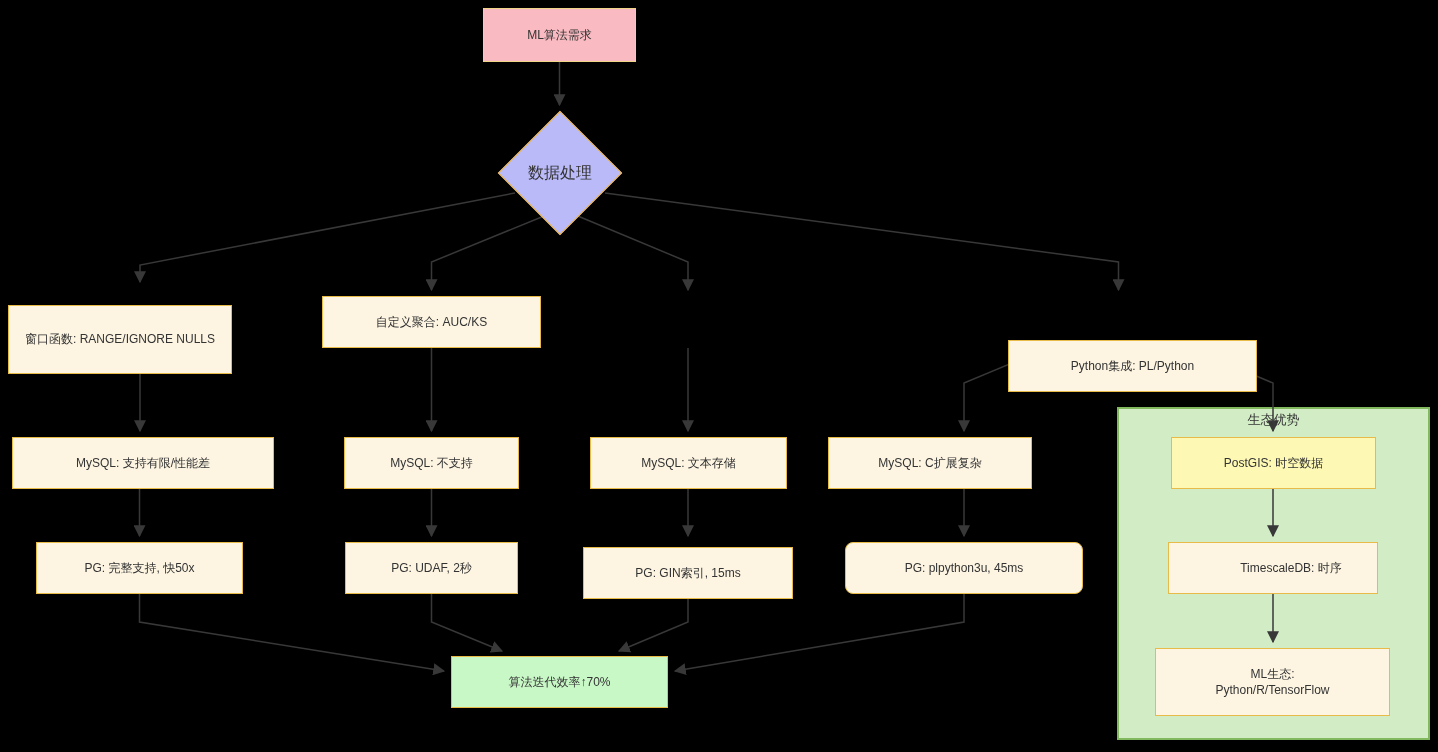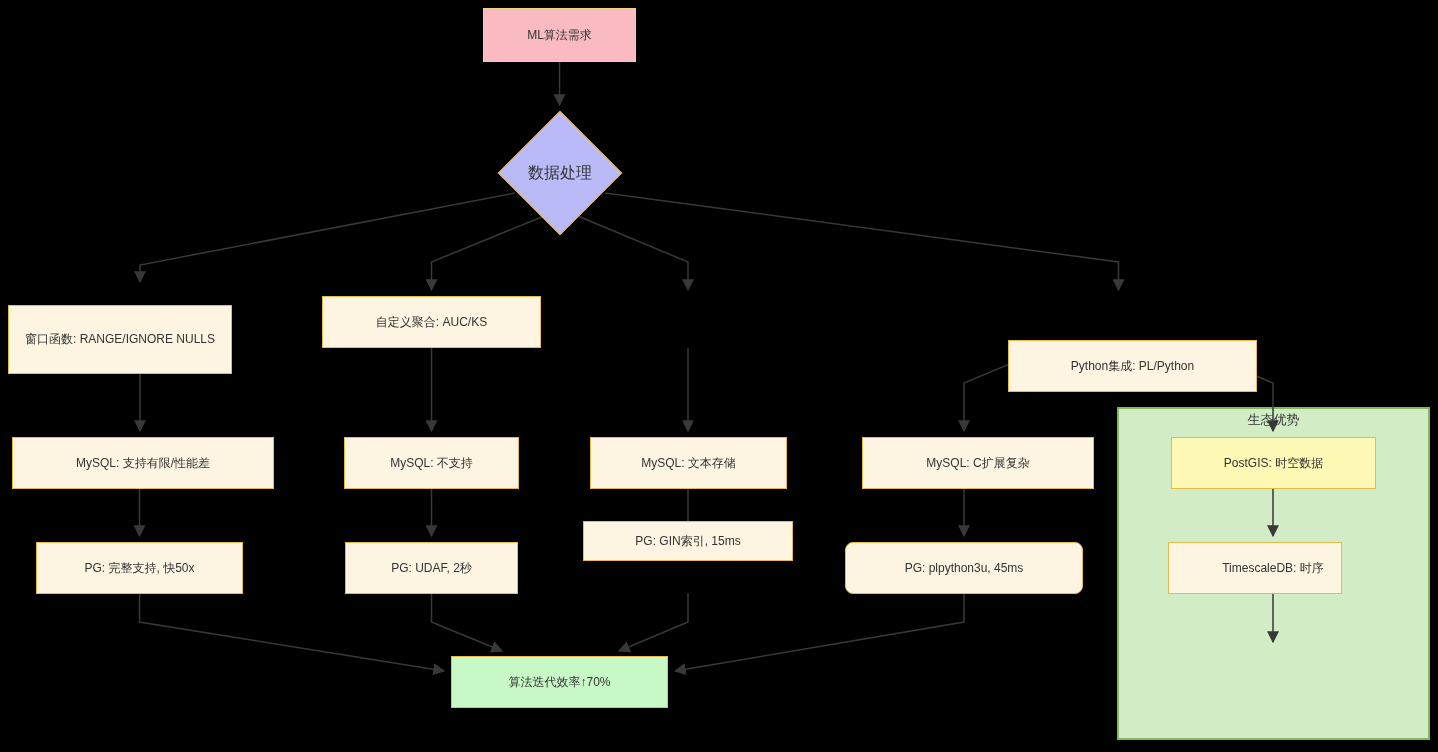--- a/index.html
+++ b/index.html
@@ -93,25 +93,27 @@
   <div class="diamond"></div>
   <div class="diamond-label">数据处理</div>
 
   <div class="node" style="left:8px;top:272px;width:224px;height:69px;margin-top:33px;">窗口函数: RANGE/IGNORE NULLS</div>
   <div class="node" style="left:322px;top:296px;width:219px;height:52px;">自定义聚合: AUC/KS</div>
   <div class="node" style="left:1008px;top:296px;width:249px;height:52px;margin-top:44px;">Python集成: PL/Python</div>
 
   <div class="node" style="left:12px;top:437px;width:262px;height:52px;">MySQL: 支持有限/性能差</div>
   <div class="node" style="left:344px;top:437px;width:175px;height:52px;">MySQL: 不支持</div>
   <div class="node" style="left:590px;top:437px;width:197px;height:52px;">MySQL: 文本存储</div>
-  <div class="node" style="left:862px;top:437px;width:232px;height:52px;">MySQL: C扩展复杂</div>
+  <div class="node" style="left:828px;top:437px;width:204px;height:52px;">MySQL: C扩展复杂</div>
 
   <div class="node" style="left:36px;top:542px;width:207px;height:52px;">PG: 完整支持, 快50x</div>
   <div class="node" style="left:345px;top:542px;width:173px;height:52px;">PG: UDAF, 2秒</div>
-  <div class="node" style="left:583px;top:521px;width:210px;height:40px;">PG: GIN索引, 15ms</div>
+  <div class="node" style="left:583px;top:547px;width:210px;height:52px;">PG: GIN索引, 15ms</div>
   <div class="node" style="left:845px;top:542px;width:238px;height:52px;border-radius:8px;">PG: plpython3u, 45ms</div>
 
   <div class="node result" style="left:451px;top:656px;width:217px;height:52px;">算法迭代效率↑70%</div>
 
   <div class="node yellow" style="left:1171px;top:437px;width:205px;height:52px;">PostGIS: 时空数据</div>
-  <div class="node" style="left:1168px;top:542px;width:174px;height:52px;padding-left:44px;">TimescaleDB: 时序</div>
+  <div class="node" style="left:1168px;top:542px;width:210px;height:52px;padding-left:44px;">TimescaleDB: 时序</div>
+  <div class="node" style="left:1155px;top:648px;width:235px;height:68px;">ML生态:
+Python/R/TensorFlow</div>
 
 </div>
 
 </body></html>

